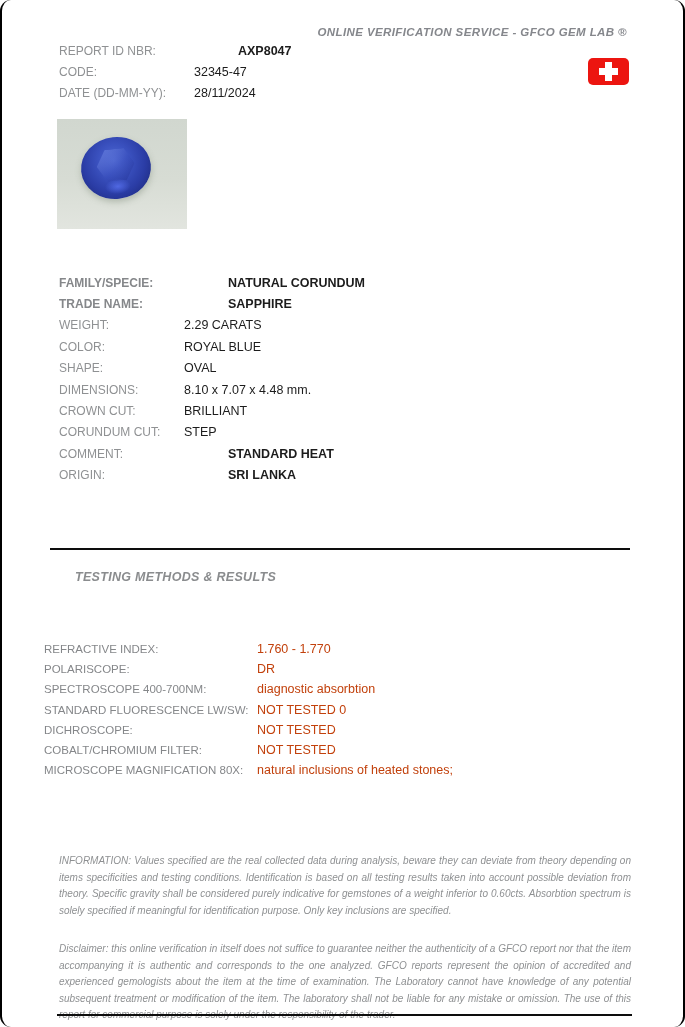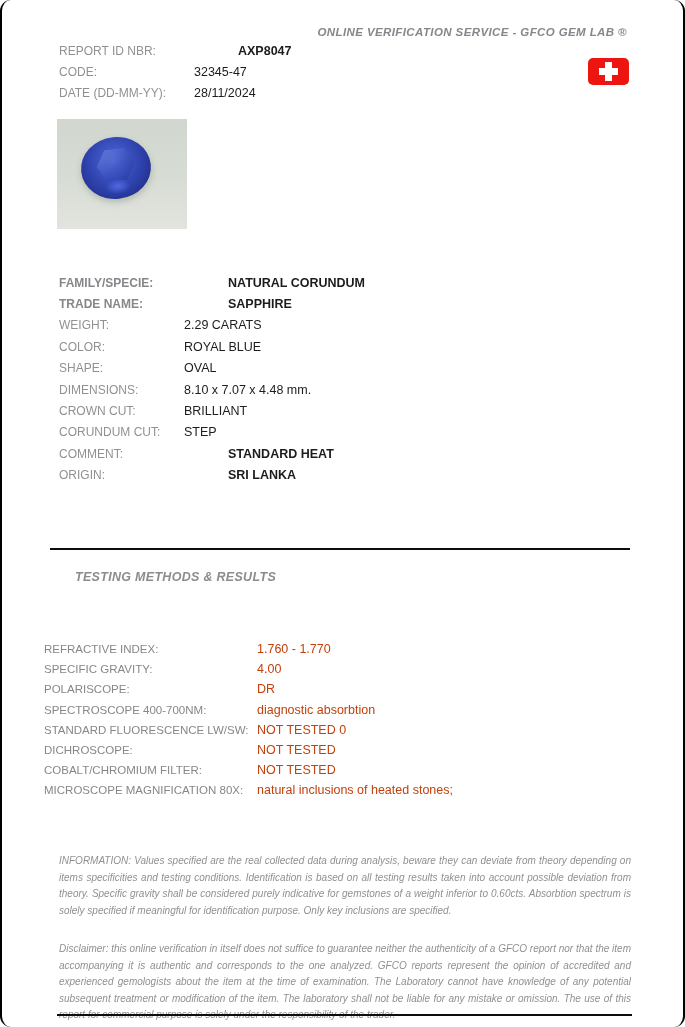--- a/index.html
+++ b/index.html
@@ -168,24 +168,20 @@
   <div class="rule1"></div>
 
   <div class="testing-heading">TESTING METHODS &amp; RESULTS</div>
 
   <div class="testing-block">
     <div class="t-row">
       <span class="l">REFRACTIVE INDEX:</span>
       <span class="v">1.760 - 1.770</span>
     </div>
     <div class="t-row">
-      <span class="l">SPECIFIC GRAVITY:</span>
-      <span class="v">4.00</span>
-    </div>
-    <div class="t-row">
       <span class="l">POLARISCOPE:</span>
       <span class="v">DR</span>
     </div>
     <div class="t-row">
       <span class="l">SPECTROSCOPE 400-700NM:</span>
       <span class="v">diagnostic absorbtion</span>
     </div>
     <div class="t-row">
       <span class="l">STANDARD FLUORESCENCE LW/SW:</span>
       <span class="v">NOT TESTED 0</span>

